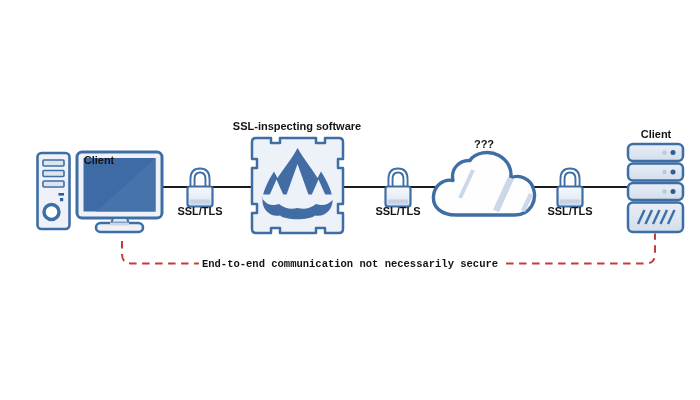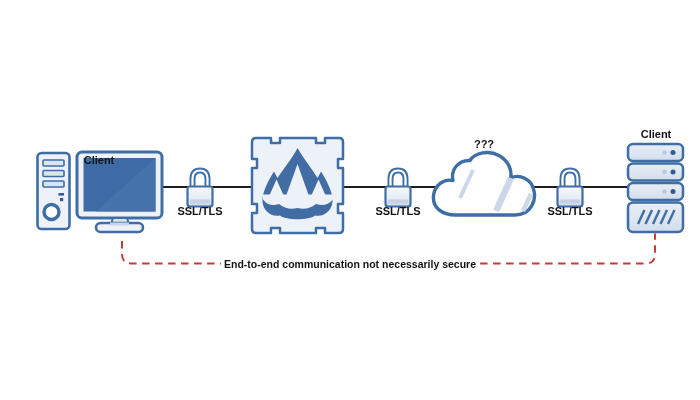--- a/index.html
+++ b/index.html
@@ -108,21 +108,22 @@
     </g>
 
     <use href="#lockShape" x="200" y="0"></use>
     <use href="#lockShape" x="398" y="0"></use>
     <use href="#lockShape" x="570" y="0"></use>
 
     <path d="M122,241 V254 Q122,263.5 131,263.5 H646 Q655,263.5 655,254 V233.5" fill="none" stroke="#c43b3b" stroke-width="2" stroke-dasharray="7.5 5.5"></path>
   </svg>
 
   <div class="lbl" style="left:99px;top:154px;">Client</div>
+  <div class="lbl" style="left:297px;top:119.5px;">SSL-inspecting software</div>
   <div class="lbl" style="left:484px;top:137.5px;">???</div>
   <div class="lbl" style="left:656px;top:127.5px;">Client</div>
 
   <div class="lbl" style="left:200px;top:205px;">SSL/TLS</div>
   <div class="lbl" style="left:398px;top:205px;">SSL/TLS</div>
   <div class="lbl" style="left:570px;top:205px;">SSL/TLS</div>
 
-  <div class="lbl small warning" style="left:350px;top:258px;">End-to-end communication not necessarily secure</div>
+  <div class="lbl small warning" style="left:350px;top:258px;font-family:Liberation Mono, monospace;">End-to-end communication not necessarily secure</div>
 </div>
 
 </body></html>

